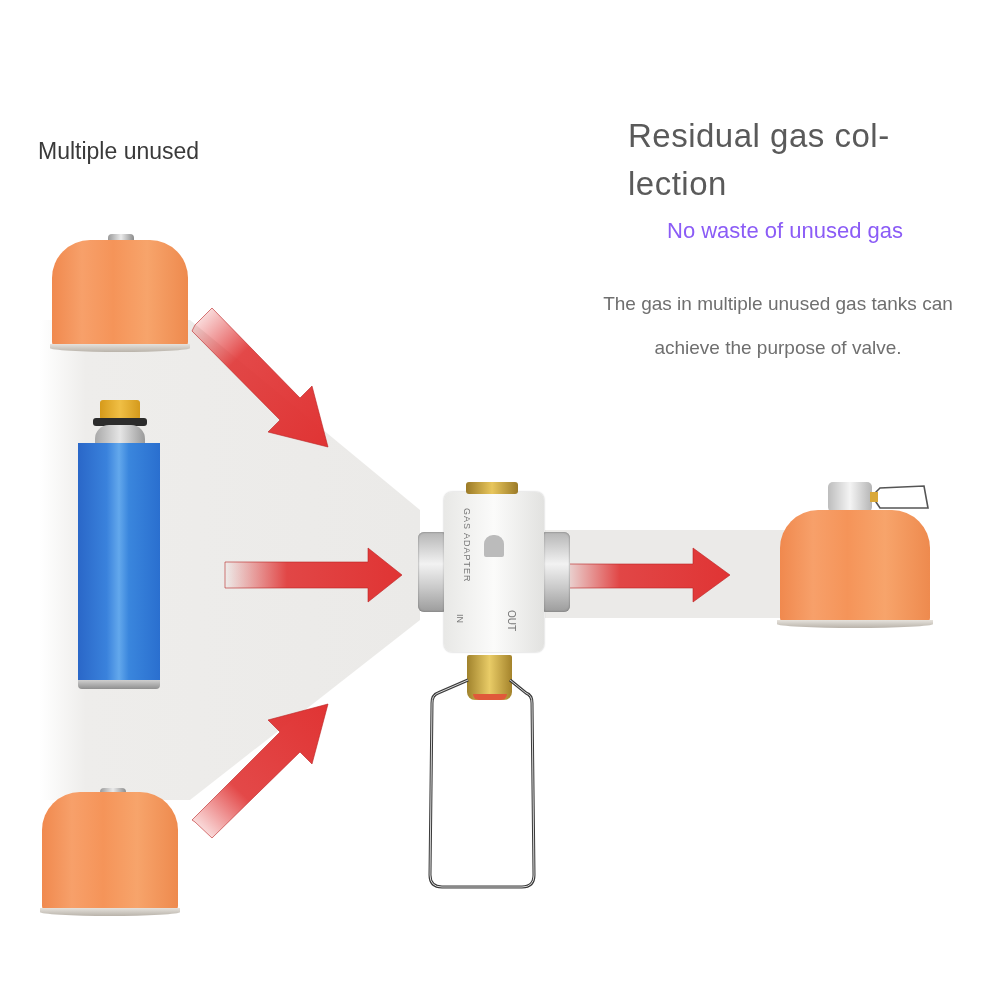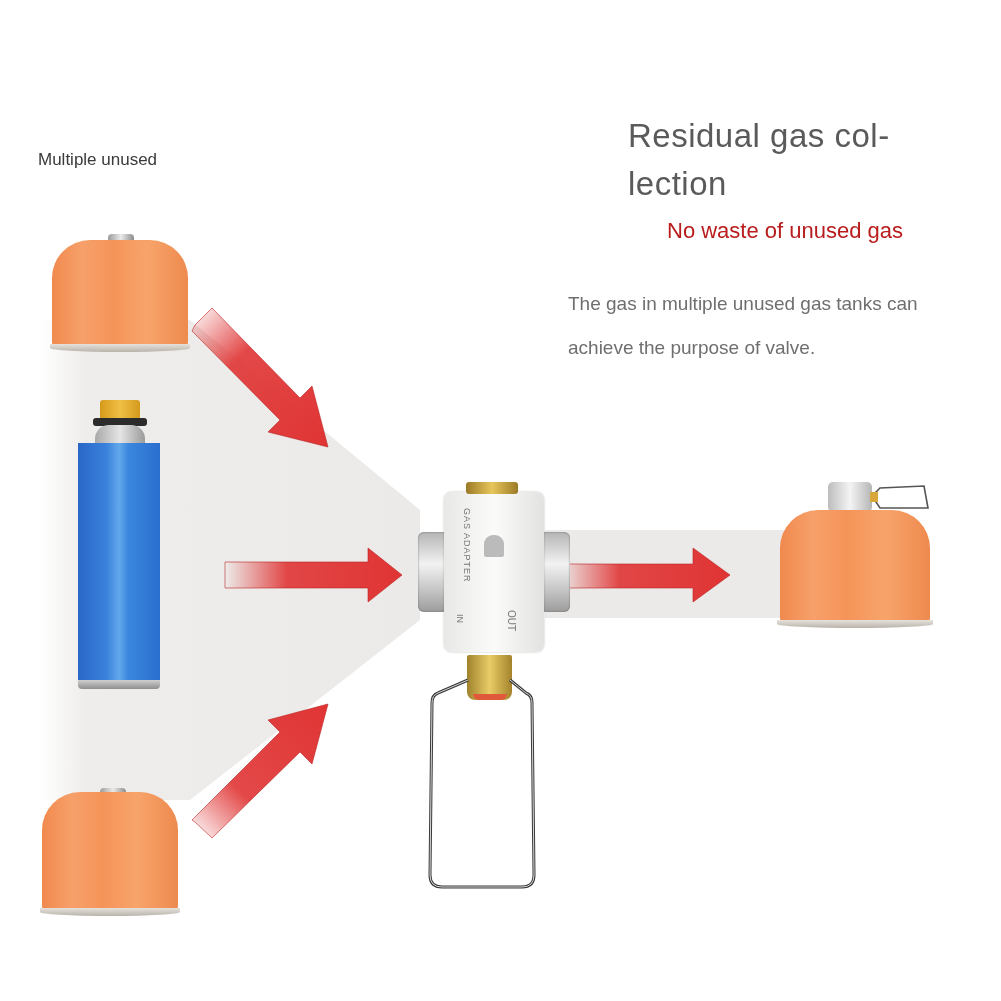--- a/index.html
+++ b/index.html
@@ -3,25 +3,25 @@
 <meta charset="utf-8">
 <style>
   html, body { margin:0; padding:0; }
   body { width:1001px; height:1001px; background:#ffffff; position:relative; overflow:hidden; font-family:"Liberation Sans", sans-serif; }
   .abs { position:absolute; }
 
   
   #funnel { position:absolute; left:0; top:0; width:1001px; height:1001px; }
 
   
-  .label-tl { left:38px; top:143px; font-size:17px; line-height:34px; color:#3a3a3a; }
+  .label-tl { left:38px; top:134px; font-size:23px; line-height:34px; color:#3a3a3a; }
   .title { left:628px; top:112px; font-size:33px; line-height:48px; color:#5a5a5a; letter-spacing:0.5px; }
-  .subtitle { left:667px; top:218px; font-size:22px; color:#b91c1c; }
+  .subtitle { left:667px; top:218px; font-size:22px; color:#8b5cf6; }
   .desc { left:568px; top:282px; font-size:19px; line-height:44px; color:#6f6f6f; width:420px; }
-  .desc div { white-space:nowrap; }
+  .desc div { white-space:nowrap;text-align:center; }
 
   
   .orange-can { position:absolute; }
   .orange-body {
     position:absolute; border-radius:38px 38px 6px 6px;
     background: linear-gradient(90deg,#f0894e 0%,#f7a06a 22%,#f59459 45%,#f7a46b 70%,#ee8a4e 100%);
   }
   .orange-rim { position:absolute; height:8px; border-radius:0 0 50% 50%; background:linear-gradient(#e6e2dc,#b9b3aa); }
   .orange-neck { position:absolute; height:10px; border-radius:4px; background:linear-gradient(90deg,#9a9a9a,#eaeaea,#8c8c8c); }
 

